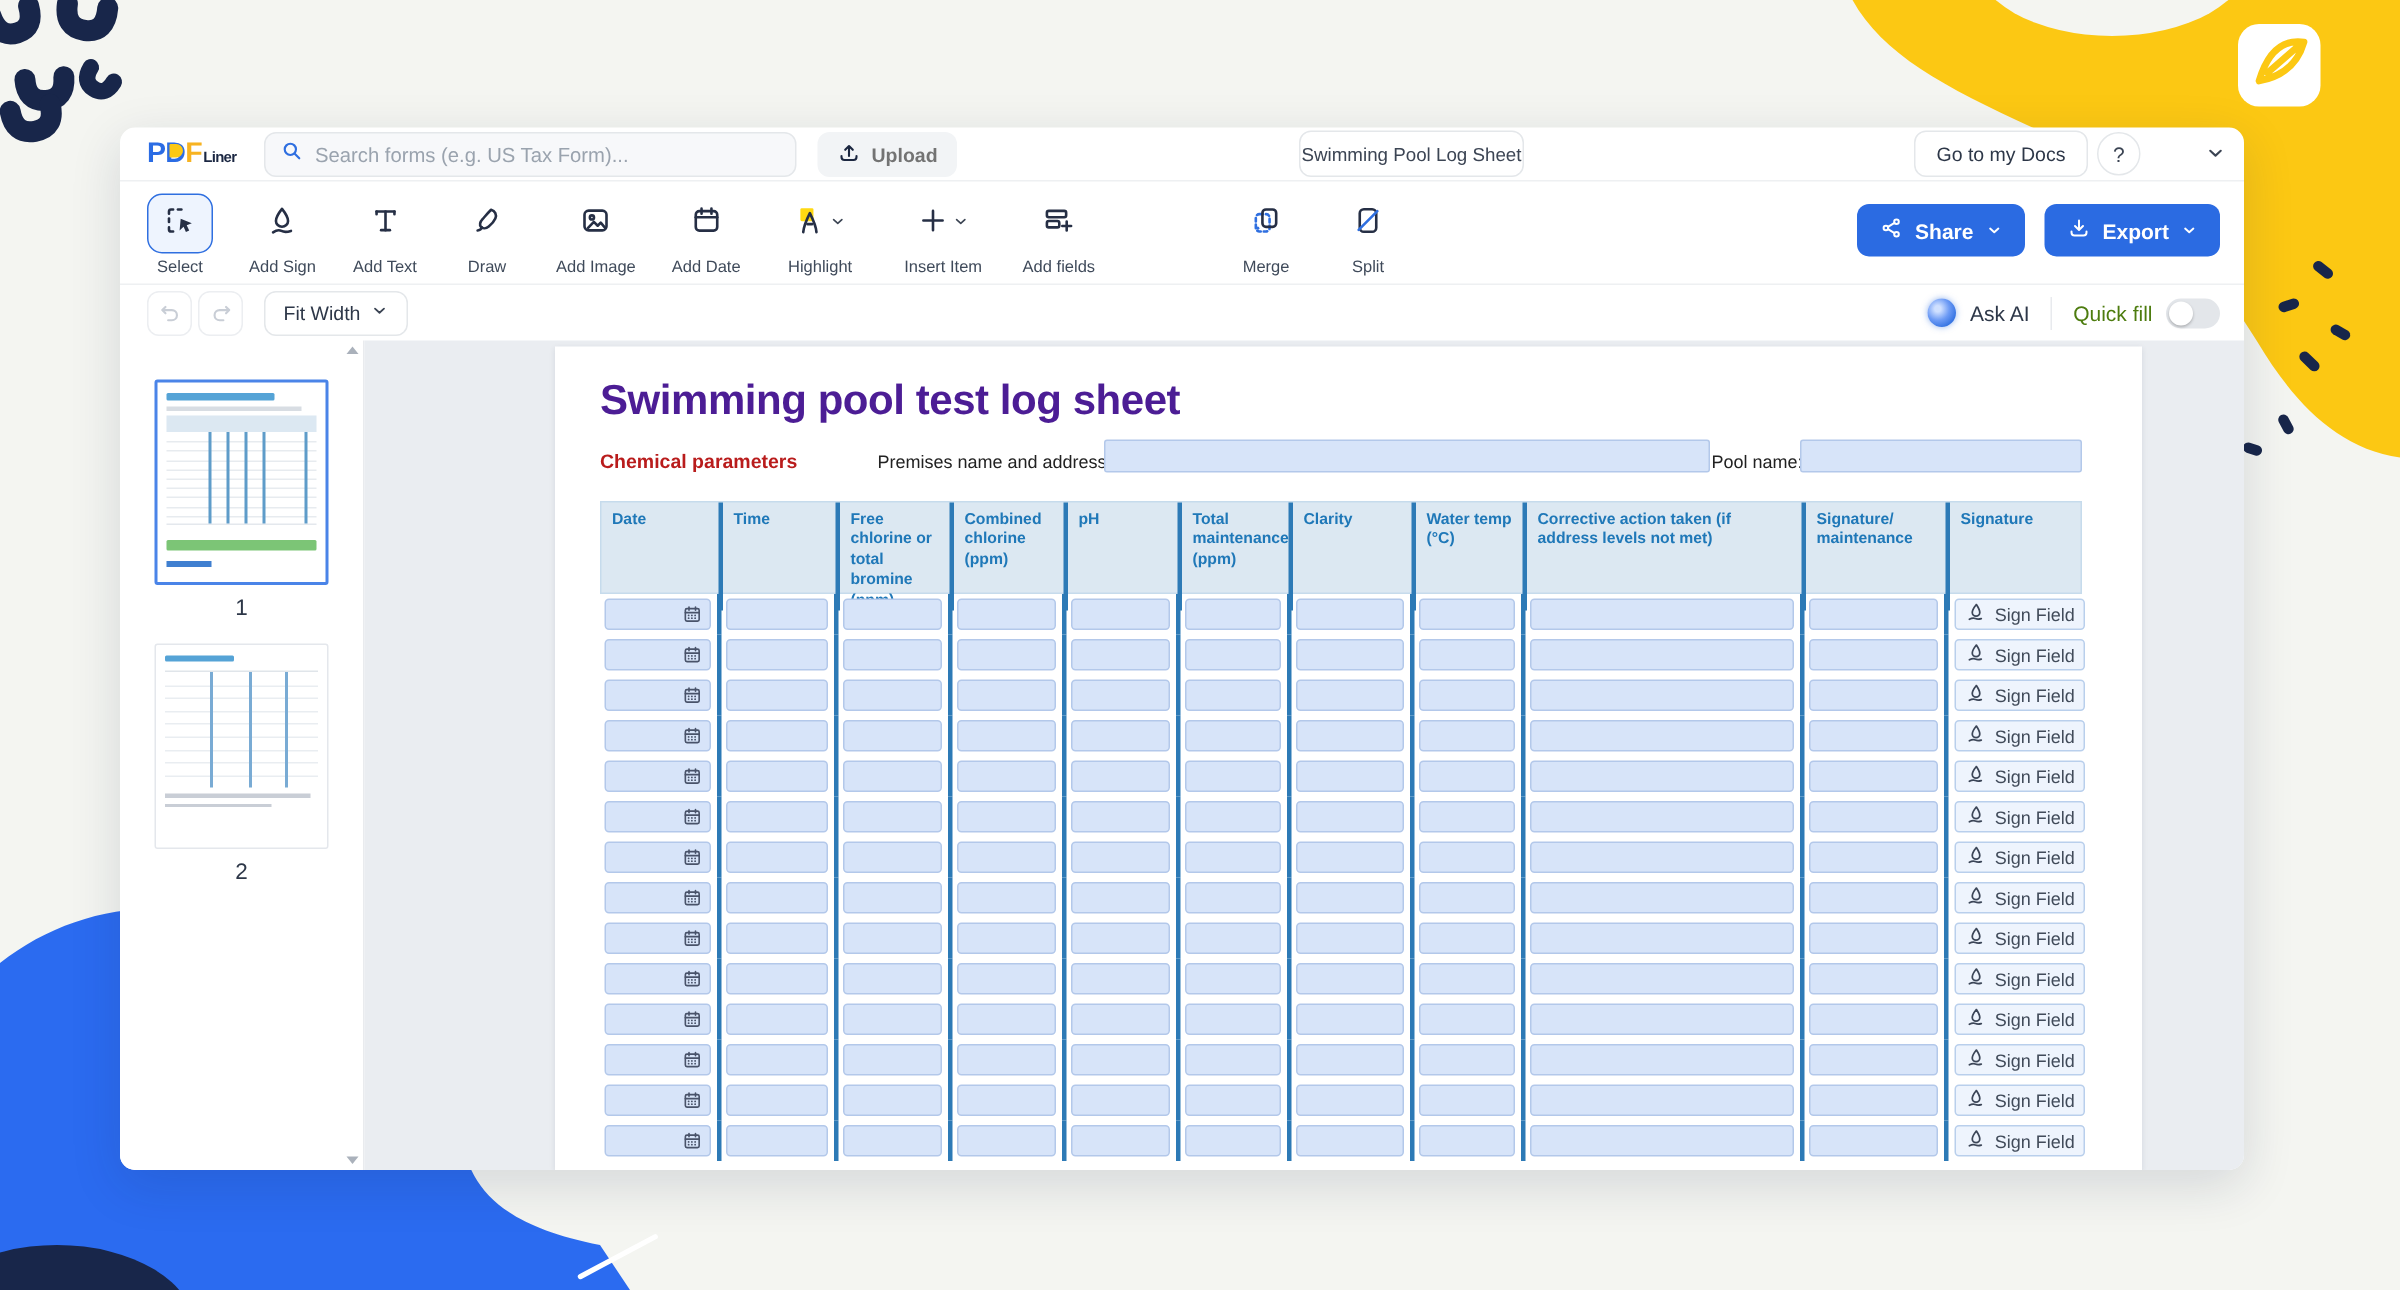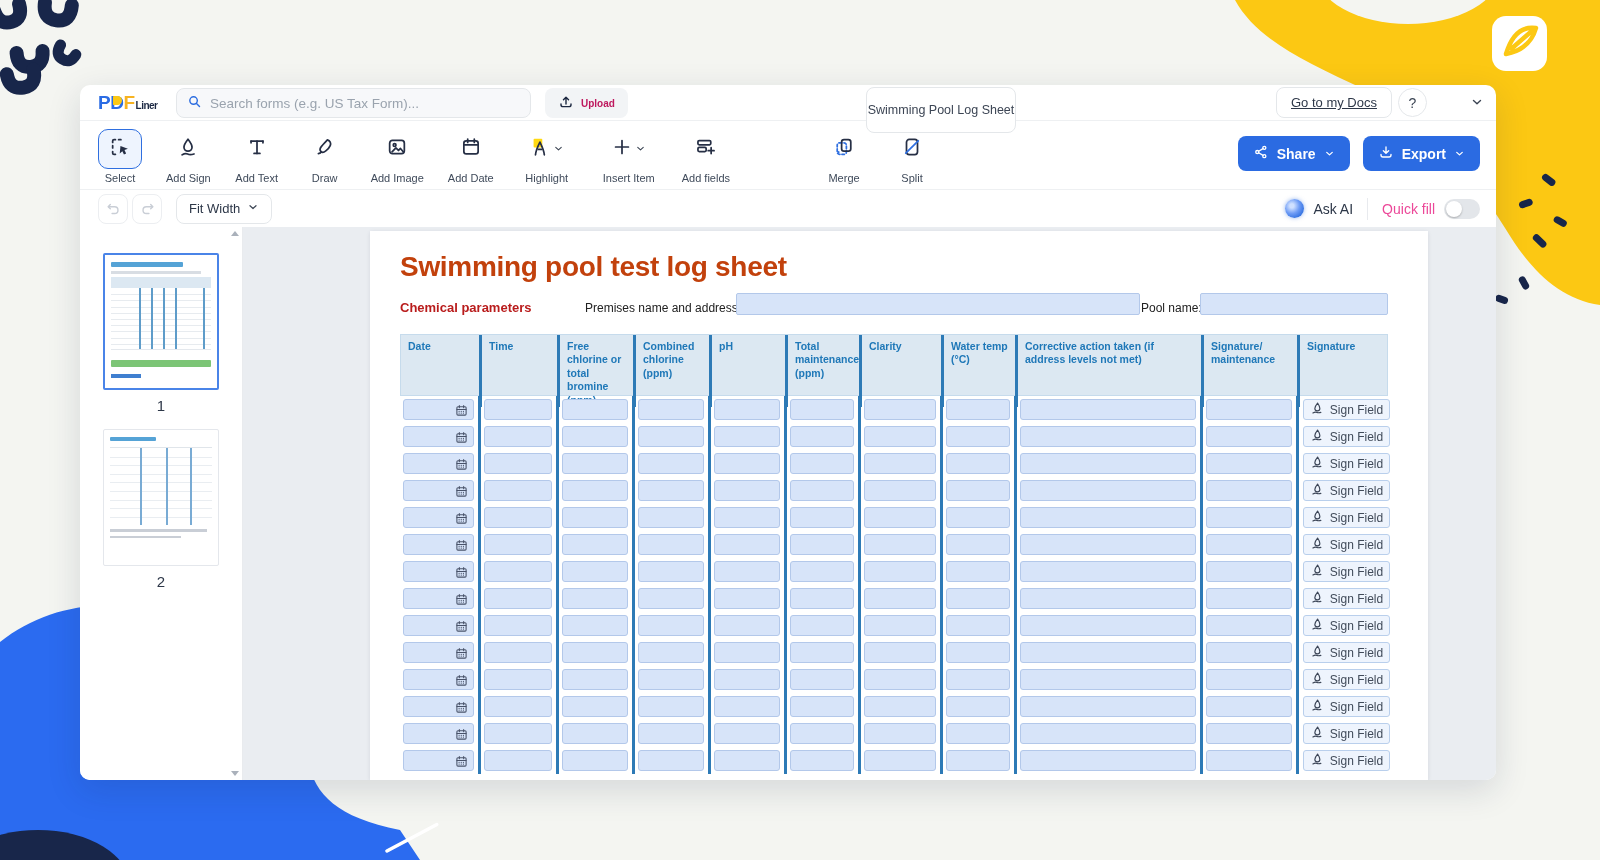--- a/index.html
+++ b/index.html
@@ -9,23 +9,23 @@
   .app { position:absolute; left:80px; top:85px; width:1416px; height:695px; background:#fff; border-radius:10px; box-shadow:0 10px 34px rgba(20,35,70,.14); z-index:2; overflow:hidden; }
   
   .hdr { position:relative; height:36px; border-bottom:1px solid #eef0f2; }
   .logo { position:absolute; left:18px; top:7px; font-weight:bold; font-size:19px; letter-spacing:-0.5px; cursor:pointer; }
   .logo .lp { color:#2b6ce4; } .logo .ld { color:#2b6ce4; position:relative; }
   .logo .ld::after { content:""; position:absolute; left:3px; top:4px; width:9px; height:9px; background:#fcc813; border-radius:1px 6px 6px 1px; }
   .logo .lf { color:#f7b321; } .logo .ll { color:#1b2742; font-size:10px; font-weight:bold; margin-left:1px; }
   .search { position:absolute; left:96px; top:3px; width:355px; height:30px; background:#f7f8fa; border:1px solid #e4e7ea; border-radius:8px; display:flex; align-items:center; padding:12px 10px; gap:8px; }
   .search input { border:none; outline:none; background:transparent; font-size:13.5px; color:#3c4554; width:100%; font-family:inherit; }
   .search input::placeholder { color:#9aa3ae; }
-  .upl { position:absolute; left:465px; top:3px; height:30px; padding:0 13px; background:#f2f4f6; border:none; border-radius:8px; display:flex; align-items:center; gap:7px; font-size:10px; font-weight:bold; color:#be185d; cursor:pointer; font-family:inherit; }
-  .doc-title { position:absolute; left:786px; top:2px; width:150px; height:46px; border:1px solid #e4e7ea; border-radius:8px; display:flex; align-items:center; justify-content:center; font-size:12.5px; color:#3c4554; background:#fff; }
-  .godocs { position:absolute; left:1196px; top:2px; height:31px; padding:0 14px; background:#fff; border:1px solid #e4e7ea; border-radius:8px; font-size:13px; color:#2d3748; display:flex; align-items:center; cursor:pointer; font-family:inherit;text-decoration:underline; }
+  .upl { position:absolute; left:465px; top:3px; height:30px; padding:0 13px; background:#f2f4f6; border:none; border-radius:8px; display:flex; align-items:center; gap:7px; font-size:13px; font-weight:bold; color:#737373; cursor:pointer; font-family:inherit; }
+  .doc-title { position:absolute; left:786px; top:2px; width:150px; height:31px; border:1px solid #e4e7ea; border-radius:8px; display:flex; align-items:center; justify-content:center; font-size:12.5px; color:#3c4554; background:#fff; }
+  .godocs { position:absolute; left:1196px; top:2px; height:31px; padding:0 14px; background:#fff; border:1px solid #e4e7ea; border-radius:8px; font-size:13px; color:#2d3748; display:flex; align-items:center; cursor:pointer; font-family:inherit; }
   .help { position:absolute; left:1318px; top:3px; width:29px; height:29px; border:1px solid #e4e7ea; border-radius:50%; background:#fff; display:flex; align-items:center; justify-content:center; font-size:14px; color:#3c4554; cursor:pointer; font-family:inherit; }
   .hdr-chev { position:absolute; left:1390px; top:10px; cursor:pointer; }
   
   .tbar { position:relative; height:69px; border-bottom:1px solid #eef0f2; display:flex; align-items:flex-start; padding:8px 0 0 18px; }
   .tools { display:flex; gap:24px; }
   .tool { display:flex; flex-direction:column; align-items:center; cursor:pointer; min-width:44px; }
   .tool .box { width:44px; height:40px; border:1.5px solid transparent; border-radius:10px; display:flex; align-items:center; justify-content:center; gap:2px; }
   .tool.wide .box { width:58px; }
   .tool.active .box { border-color:#2f6fe0; background:#eef4fe; }
   .tool .lbl { font-size:11px; color:#3f4a5a; margin-top:3px; white-space:nowrap; }
@@ -33,21 +33,21 @@
   .tbar-right { position:absolute; right:16px; top:15px; display:flex; gap:13px; }
   .btn-blue { height:35px; padding:0 15px; background:#2b6be2; color:#fff; border:none; border-radius:8px; font-size:14px; font-weight:bold; display:flex; align-items:center; gap:8px; cursor:pointer; font-family:inherit; }
   
   .sub { position:relative; height:37px; display:flex; align-items:center; padding:0 16px 0 18px; }
   .iconbtn { width:30px; height:30px; border:1px solid #eceef1; border-radius:8px; background:#fff; display:flex; align-items:center; justify-content:center; cursor:pointer; margin-right:4px; }
   .fitw { height:30px; margin-left:10px; padding:0 12px; border:1px solid #e4e7ea; border-radius:8px; background:#fff; font-size:13px; color:#2d3748; display:flex; align-items:center; gap:7px; cursor:pointer; font-family:inherit; }
   .sub-right { position:absolute; right:16px; top:0; height:37px; display:flex; align-items:center; gap:14px; }
   .askai { display:flex; align-items:center; gap:9px; font-size:14px; color:#2d3748; cursor:pointer; }
   .ai-orb { width:19px; height:19px; border-radius:50%; background:radial-gradient(circle at 36% 36%, #cfe0ff 12%, #6d9bf5 45%, #2f6fe0 78%); box-shadow:0 0 4px rgba(47,111,224,.5); }
   .vdiv { width:1px; height:22px; background:#e8eaee; }
-  .qf { display:flex; align-items:center; gap:9px; font-size:14px; color:#ec4899;justify-content:space-between; }
+  .qf { display:flex; align-items:center; gap:9px; font-size:14px; color:#4d7c0f;justify-content:space-between; }
   .toggle { width:36px; height:20px; background:#e3e6ea; border-radius:10px; position:relative; cursor:pointer; }
   .toggle .knob { position:absolute; left:2px; top:2px; width:16px; height:16px; background:#fff; border-radius:50%; box-shadow:0 1px 2px rgba(0,0,0,.25); }
   
   .body { display:flex; height:553px; }
   .sidebar { width:163px; background:#fff; border-right:1px solid #e9ebee; position:relative; flex:none; }
   .sb-top { height:40px; border-bottom:1px solid #edeff2; display:flex; align-items:center; padding-left:12px; gap:10px; }
   .sb-collapse { width:24px; height:24px; background:none; border:none; display:flex; align-items:center; justify-content:center; cursor:pointer; }
   .ps-btn { height:31px; padding:0 10px; background:#fff; border:1px solid #e6e8ec; border-radius:8px; display:flex; align-items:center; gap:7px; font-size:11.5px; color:#2d3748; font-weight:bold; cursor:pointer; font-family:inherit; white-space:nowrap; }
   .thumbs { display:flex; flex-direction:column; align-items:center; padding-top:26px; }
   .thumb { width:116px; height:137px; background:#fff; border:1px solid #e4e7ec; border-radius:2px; padding:7px 6px; position:relative; cursor:pointer; }
@@ -66,21 +66,21 @@
   .t1-green { height:7px; width:100%; background:#7cc576; margin-top:10px; border-radius:1px; }
   .t1-logo { height:4px; width:30%; background:#3f7fd0; margin-top:7px; }
   .t2-title { height:4px; width:45%; background:#55a3d6; border-radius:1px; margin-bottom:6px; }
   .t2-grid { position:relative; height:78px; width:100%; border-top:1px solid #e0e5ea; }
   .t2-grid .hl { position:absolute; left:0; right:0; height:1px; background:#e9edf1; }
   .t2-grid .vl { position:absolute; top:0; bottom:0; width:1.5px; background:#79abd4; }
   .t2-txt { height:2.5px; background:#c9ced6; margin-top:4px; }
   
   .canvas { flex:1; background:#eaedf1; position:relative; }
   .page { position:absolute; left:127px; top:4px; width:1058px; height:549px; background:#fff; box-shadow:0 1px 4px rgba(30,40,70,.10); }
-  .doc-h1 { position:absolute; left:30px; top:20px; font-size:28px; font-weight:bold; color:#c2410c; letter-spacing:-0.3px; }
+  .doc-h1 { position:absolute; left:30px; top:20px; font-size:28px; font-weight:bold; color:#4c1d95; letter-spacing:-0.3px; }
   .doc-sec { position:absolute; left:30px; top:69px; font-size:13px; font-weight:bold; color:#b91c1c; }
   .doc-lbl { position:absolute; font-size:12px; color:#222; top:70px; }
   .ffield { position:absolute; height:22px; background:#d7e4f9; border:1px solid #b3c8ea; border-radius:2px; }
   
   .dtable { position:absolute; left:30px; top:103px; width:988px; }
   .thead { display:grid; background:#dce8f2; border:1px solid #c6dbec; height:62px; }
   .th { border-left:3px solid #2d7ab6; padding:5px 7px 0 7px; font-size:10.5px; line-height:1.28; font-weight:bold; color:#1f78b8; }
   .th:first-child { border-left:none; }
   .trow { display:grid; height:27px; }
   .td { border-left:3px solid #2d7ab6; position:relative; }

